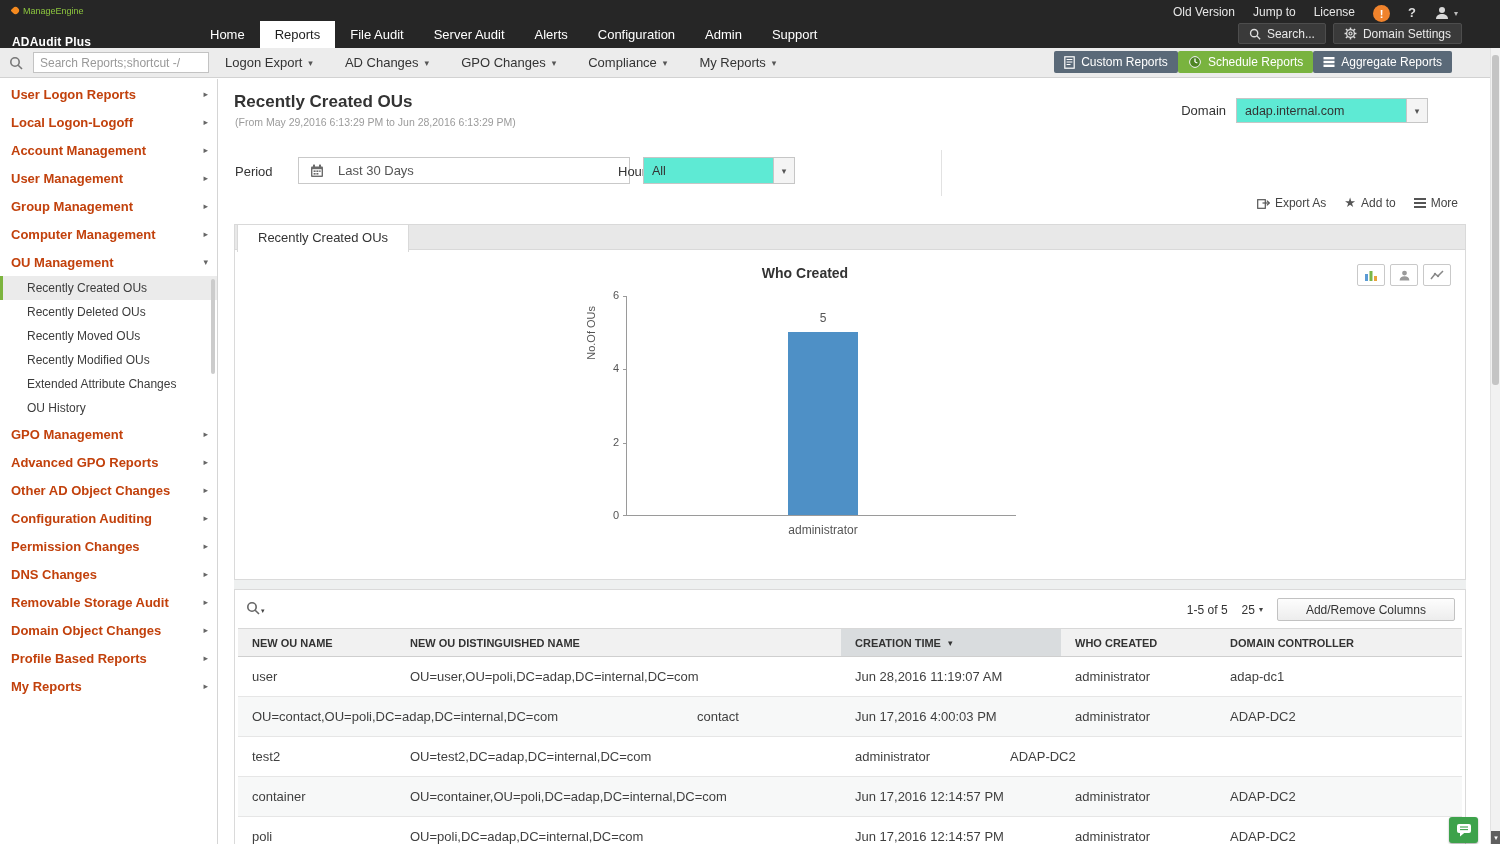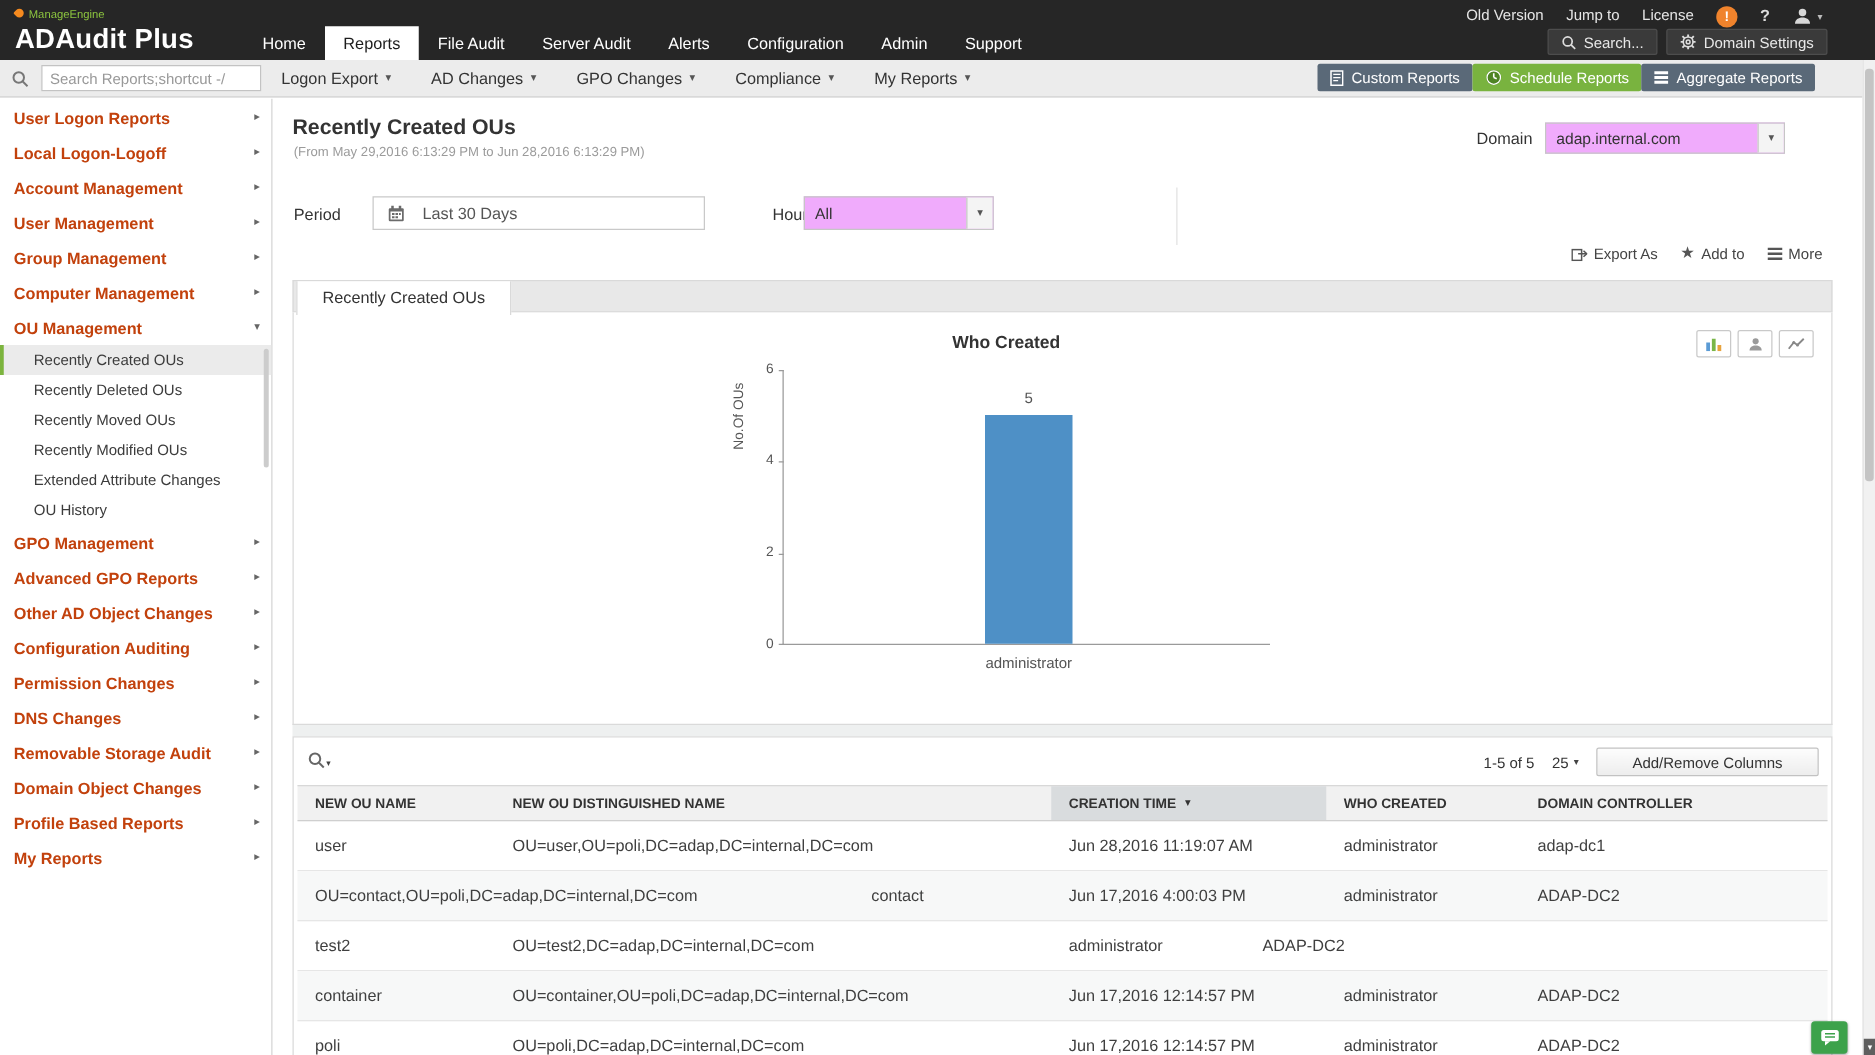--- a/index.html
+++ b/index.html
@@ -6,21 +6,21 @@
 html,body{width:1500px;height:844px}
 body{position:relative;overflow:hidden;font-family:"Liberation Sans","DejaVu Sans",sans-serif;background:#fff}
 .gl{font-family:"DejaVu Sans",sans-serif}
 
 
 .topbar{position:absolute;left:0;top:0;right:0;height:48px;background:#262626}
 .brand{position:absolute;left:12px;top:5px;cursor:pointer}
 .brand-row{display:flex;align-items:center;gap:4px;height:11px}
 .flame{width:7px;height:7px;background:#f58a1f;border-radius:1px 50% 50% 50%;transform:rotate(-45deg);display:inline-block}
 .me-text{color:#8dc63f;font-size:9px}
-.product{color:#fff;font-size:22px;font-weight:bold;margin-top:2px;letter-spacing:.2px}
+.product{color:#fff;font-size:12px;font-weight:bold;margin-top:19px;letter-spacing:.2px}
 .top-links{position:absolute;top:5px;right:42px;display:flex;align-items:flex-start;gap:18px;height:18px}
 .top-link{color:#e6e6e6;font-size:12px;cursor:pointer;text-decoration:none}
 .notif{width:17px;height:17px;border-radius:50%;background:#f0832c;color:#fff;font-size:11px;font-weight:bold;display:flex;align-items:center;justify-content:center;cursor:pointer}
 .help{color:#ddd;font-size:13px;font-weight:bold;cursor:pointer}
 .user-menu{display:flex;align-items:center;gap:4px;cursor:pointer}
 .user-menu .car{color:#bbb;font-size:8px}
 .tabs{position:absolute;left:195px;bottom:0;display:flex;align-items:flex-end}
 .nav-tab{height:27px;line-height:27px;padding:0 15px;color:#fff;font-size:13px;cursor:pointer;white-space:nowrap}
 .nav-tab.active{background:#fff;color:#1d1d1d}
 .header-actions{position:absolute;right:38px;bottom:4px;display:flex;gap:7px}
@@ -47,26 +47,26 @@
 .side-child{height:24px;display:flex;align-items:center;padding-left:24px;font-size:12px;color:#3c3c3c;cursor:pointer;border-left:3px solid transparent}
 .side-child.selected{background:#ebebeb;border-left-color:#7cb43e}
 .side-thumb{position:absolute;right:2px;top:200px;width:4px;height:95px;background:#ccc;border-radius:2px;cursor:pointer}
 
 
 .content{position:absolute;left:219px;top:79px;right:10px;bottom:0;background:#fff;overflow:hidden}
 .page-title{position:absolute;left:15px;top:13px;font-size:17px;font-weight:bold;color:#333}
 .date-range{position:absolute;left:16px;top:37px;font-size:10.5px;color:#9b9b9b}
 .domain-row{position:absolute;top:19px;right:62px;display:flex;align-items:center;gap:10px}
 .domain-label{font-size:13px;color:#333}
-.sel{height:25px;background:#f0abfc;border:1px solid #c6c6c6;display:flex;align-items:center;cursor:pointer}
+.sel{height:25px;background:#5eead4;border:1px solid #c6c6c6;display:flex;align-items:center;cursor:pointer}
 .sel .val{padding:0 8px;font-size:12.5px;color:#333;flex:1;white-space:nowrap}
 .sel .cbox{width:21px;align-self:stretch;border-left:1px solid #c6c6c6;background:#f4f4f4;display:flex;align-items:center;justify-content:center;font-size:9px;color:#555}
 .sel.domain{width:192px}
 .period-label{position:absolute;left:16px;top:85px;font-size:13px;color:#333}
-.period-box{position:absolute;left:79px;top:78px;width:266px;height:27px;border:1px solid #c9c9c9;background:#fff;display:flex;align-items:center;gap:14px;padding:0 11px;cursor:pointer}
+.period-box{position:absolute;left:79px;top:78px;width:332px;height:27px;border:1px solid #c9c9c9;background:#fff;display:flex;align-items:center;gap:14px;padding:0 11px;cursor:pointer}
 .period-box .ptext{font-size:13px;color:#555}
 .hours-label{position:absolute;left:399px;top:85px;font-size:13px;color:#333}
 .sel.hours{position:absolute;left:424px;top:78px;width:152px;height:27px}
 .vdiv{position:absolute;left:722px;top:71px;height:46px;width:1px;background:#e2e2e2}
 .actions{position:absolute;right:32px;top:116px;display:flex;gap:18px;align-items:center}
 .action{display:flex;gap:5px;align-items:center;font-size:12px;color:#444;cursor:pointer}
 .action .star{color:#555;font-size:13px}
 .tabstrip{position:absolute;left:15px;right:24px;top:145px;height:26px;background:#e8e8e8;border:1px solid #d9d9d9}
 .tab-active{position:absolute;left:2px;top:0;height:27px;background:#fff;border-left:1px solid #d9d9d9;border-right:1px solid #d9d9d9;padding:0 20px;line-height:26px;font-size:13px;color:#333;z-index:2;cursor:pointer}
 

